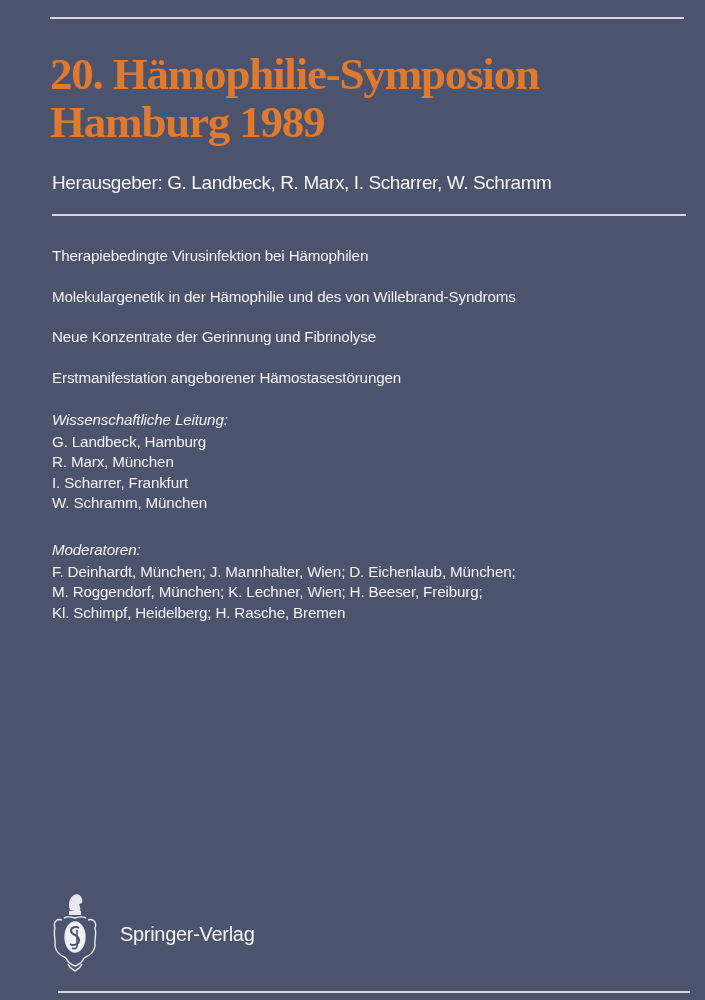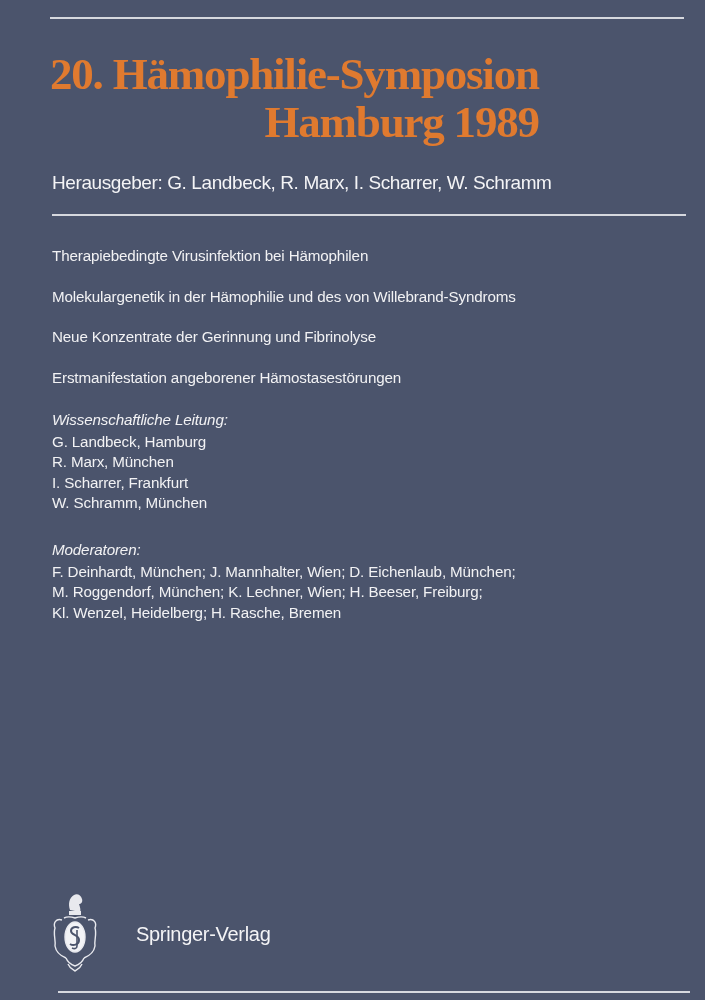--- a/index.html
+++ b/index.html
@@ -28,21 +28,20 @@
       position: absolute;
       left: 50px;
       top: 50px;
       font-family: "Liberation Serif", serif;
       font-weight: bold;
       color: #e07a2f;
       font-size: 45px;
       line-height: 48px;
       letter-spacing: -1.2px;
       white-space: nowrap;
-      text-align: right;
     }
     .title .line { display: block; }
 
     .editors {
       position: absolute;
       left: 52px;
       top: 172px;
       font-size: 19px;
       letter-spacing: -0.4px;
       white-space: nowrap;
@@ -80,21 +79,21 @@
       left: 50px;
       top: 890px;
       display: flex;
       align-items: center;
     }
     .logo {
       width: 50px;
       height: 82px;
     }
     .publisher-name {
-      margin-left: 36px;
+      margin-left: 20px;
       margin-top: 6px;
       font-size: 20px;
       letter-spacing: -0.3px;
       color: #f4f4f6;
     }
   </style>
 </head>
 <body>
 
 <div class="rule top"></div>
@@ -120,21 +119,21 @@
   <div>G. Landbeck, Hamburg</div>
   <div>R. Marx, München</div>
   <div>I. Scharrer, Frankfurt</div>
   <div>W. Schramm, München</div>
 </div>
 
 <div class="block moderatoren">
   <div class="heading">Moderatoren:</div>
   <div>F. Deinhardt, München; J. Mannhalter, Wien; D. Eichenlaub, München;</div>
   <div>M. Roggendorf, München; K. Lechner, Wien; H. Beeser, Freiburg;</div>
-  <div>Kl. Wenzel, Heidelberg; H. Rasche, Bremen</div>
+  <div>Kl. Schimpf, Heidelberg; H. Rasche, Bremen</div>
 </div>
 
 <div class="publisher">
   <span class="logo">
     <svg width="50" height="82" viewBox="0 0 50 82" fill="none" stroke="#e8e9ee" stroke-width="1.4">
 
       <path d="M20 20 C18 14 19 8 24 5 C27 3 31 5 32 9 C33 12 31 14 29 14 C30 17 31 20 30 22 Z" fill="#e8e9ee" stroke="none"></path>
       <rect x="19" y="21" width="12" height="4" fill="#e8e9ee" stroke="none"></rect>
 
       <path d="M12 30 C6 28 3 33 5 38 C3 44 6 50 5 56 C6 62 11 66 16 68"></path>

